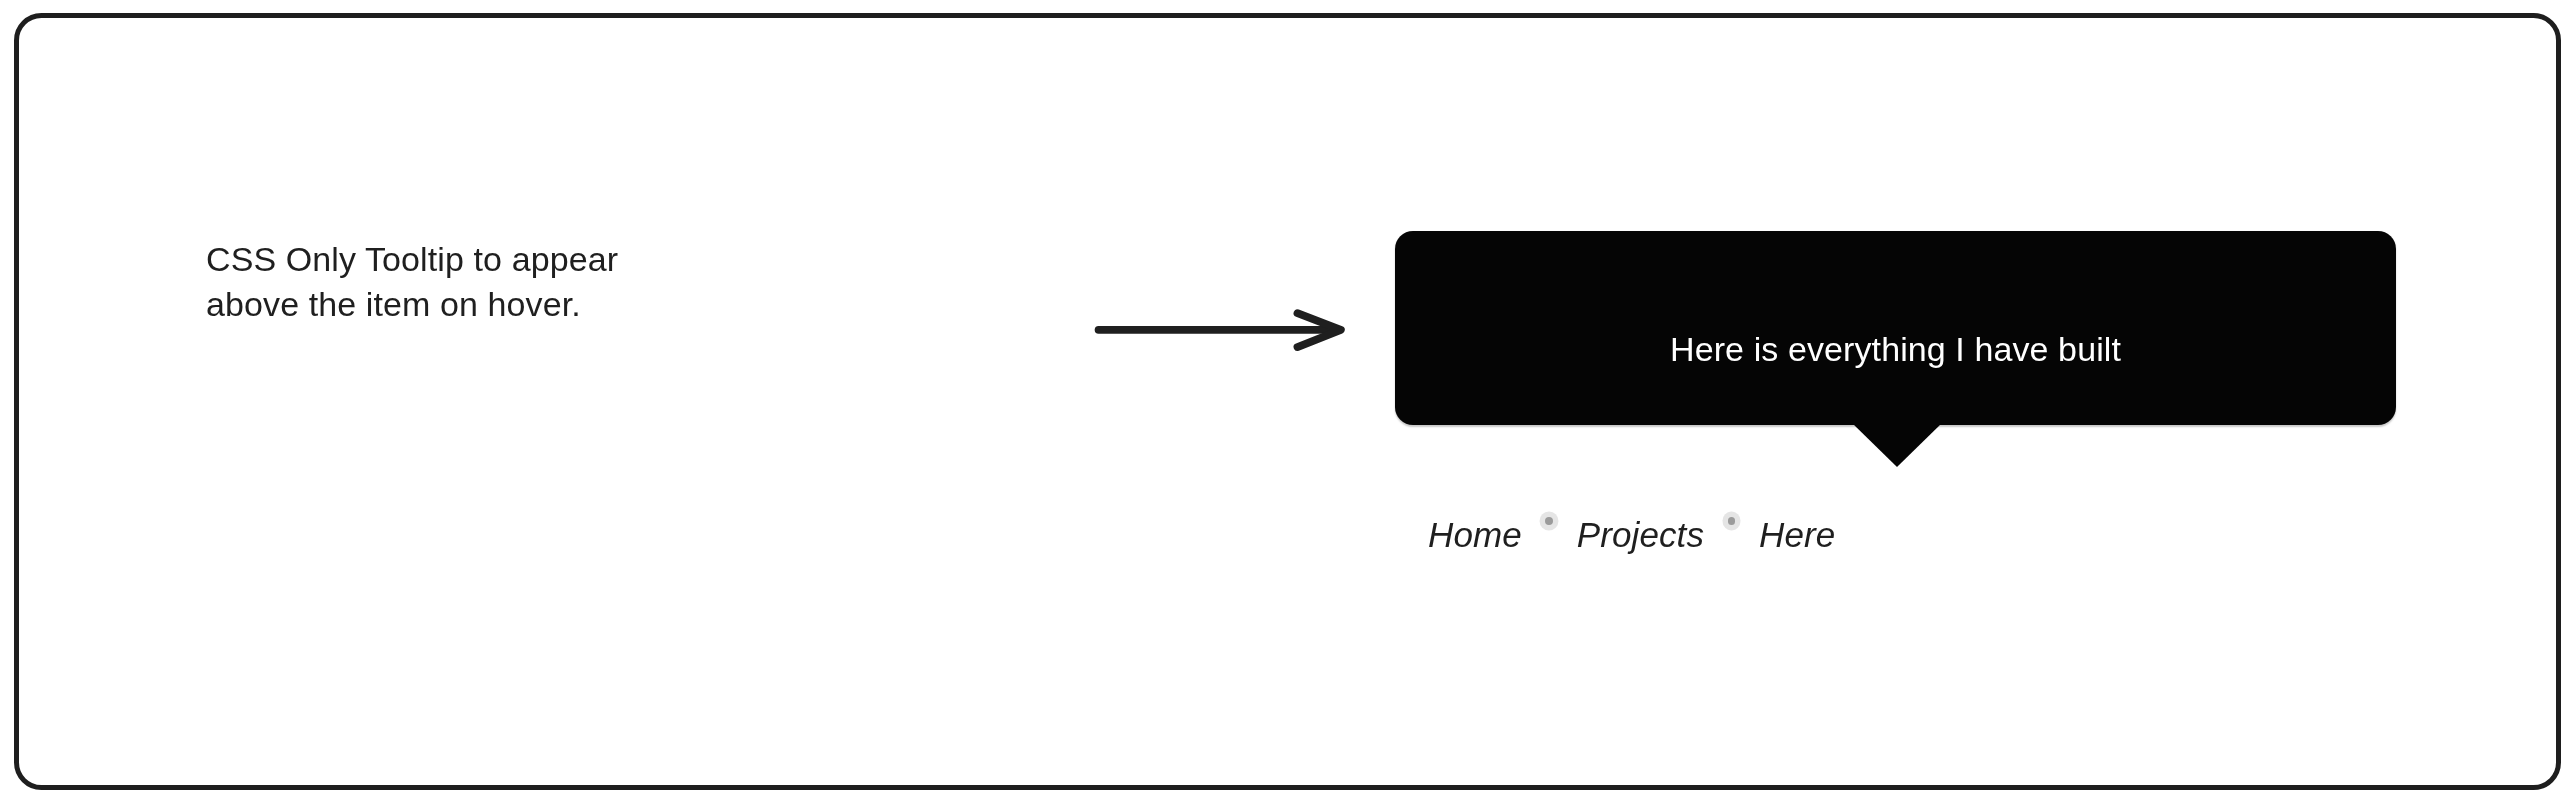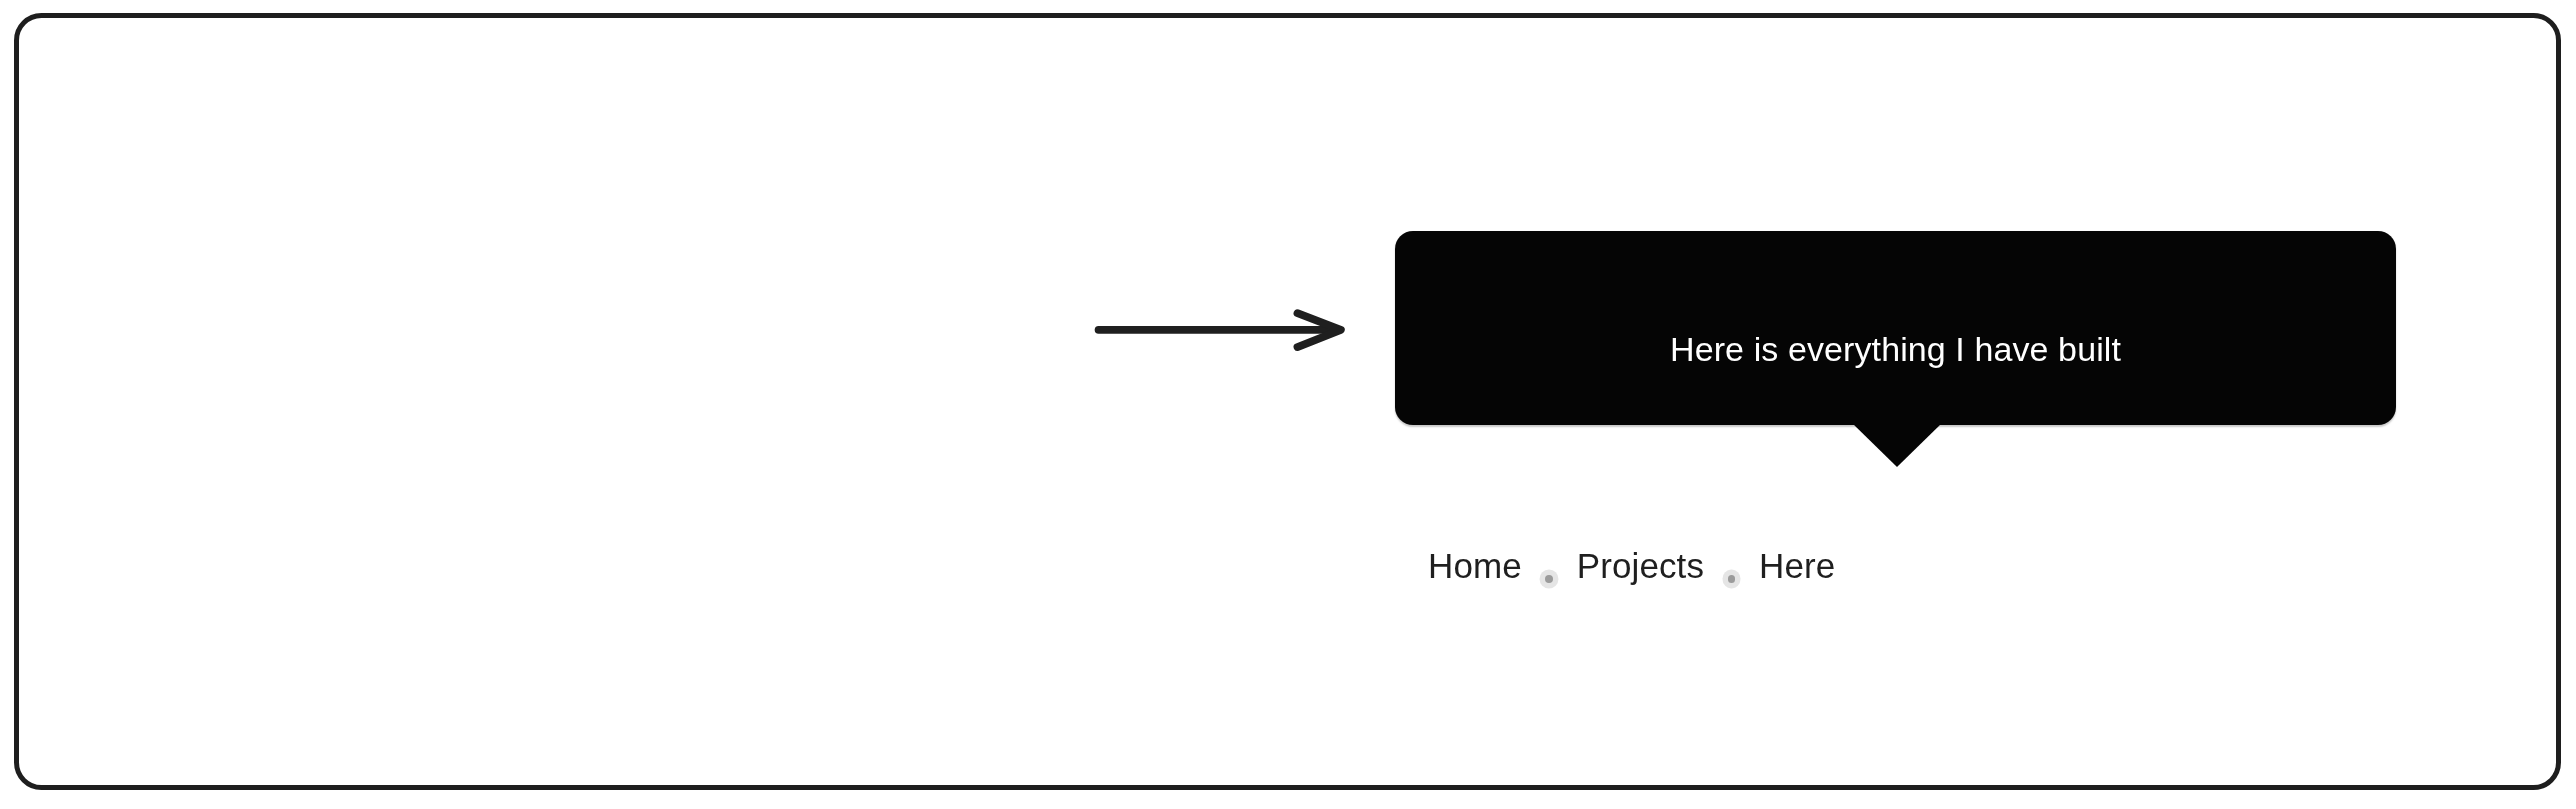--- a/index.html
+++ b/index.html
@@ -113,22 +113,23 @@
     border-right: 45px solid transparent;
     border-top: 44px solid #050505;
   }
 
   
   .nav {
     position: absolute;
     left: 33px;
     top: 286px;
     display: flex;
-    align-items: flex-end;
+    align-items: flex-start;
     height: 66px;
+    font-style: italic;
   }
 
   .nav-link {
     color: #1f1f1f;
     font-family: "Liberation Sans", sans-serif;
     font-size: 35px;
     line-height: 1;
     font-weight: 400;
     letter-spacing: 0.1px;
     text-decoration: none;
@@ -152,20 +153,22 @@
     box-shadow: 0 0 0 5.4px rgba(155,155,155,0.26);
   }
 </style>
 </head>
 <body>
 
 <div class="canvas">
 
   <div class="frame"></div>
 
+  <div class="caption">CSS Only Tooltip to appear
+above the item on hover.</div>
 
   <div class="arrow-annotation">
     <svg viewBox="0 0 440 120" xmlns="http://www.w3.org/2000/svg">
       <g stroke="#1f1f1f" stroke-width="13" stroke-linecap="round" stroke-linejoin="round" fill="none">
         <line x1="11" y1="53" x2="412" y2="53"></line>
         <polyline points="345,25 418,53 345,82"></polyline>
       </g>
     </svg>
   </div>
 

